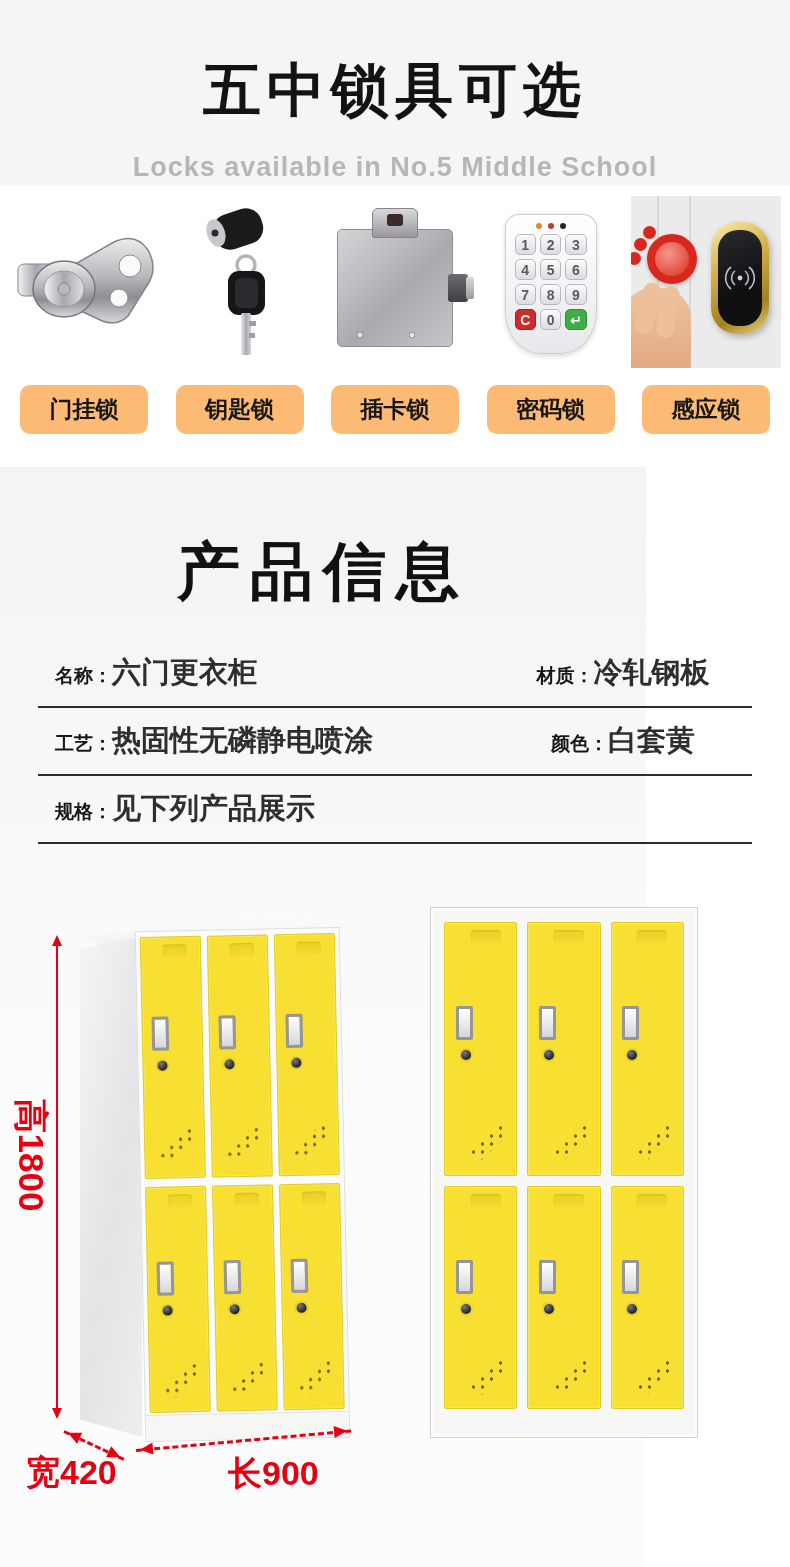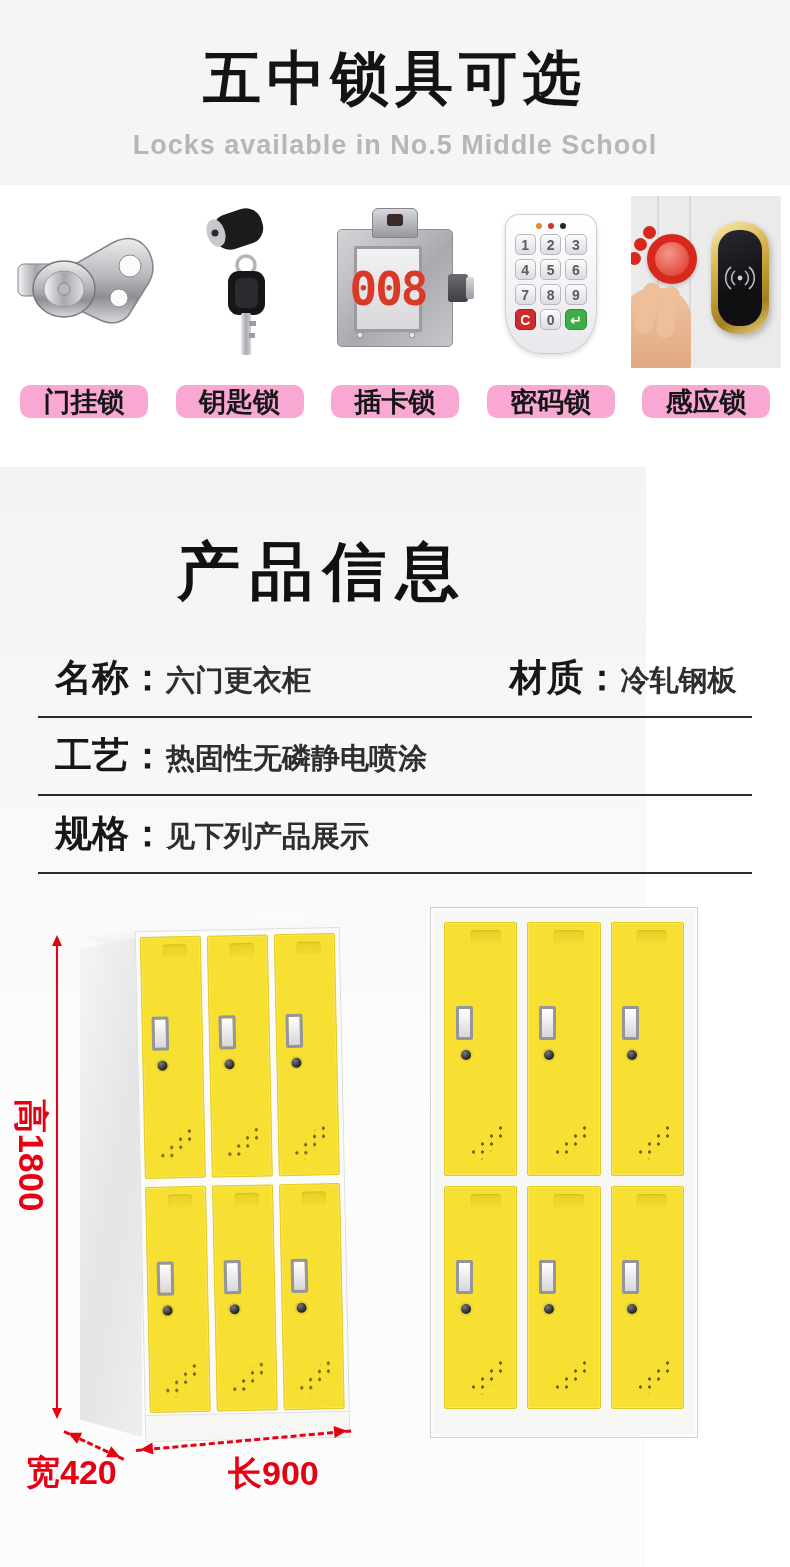--- a/index.html
+++ b/index.html
@@ -4,32 +4,32 @@
 <style>
   * { margin:0; padding:0; box-sizing:border-box; }
   html,body { background:#fff; }
   .page {
     position:relative; width:790px; height:1567px; overflow:hidden;
     font-family:"Liberation Sans","DejaVu Sans",sans-serif; background:#fff;
   }
 
   
   .band-header { position:absolute; top:0; left:0; width:790px; height:185px; background:#f5f5f5; text-align:center; }
-  .main-title { padding-top:40px; font-size:58px; font-weight:800; letter-spacing:6px; color:#131313; }
-  .sub-title { margin-top:12px; font-size:27px; font-weight:700; letter-spacing:1px; color:#b6b6b6; }
+  .main-title { padding-top:52px; font-size:58px; font-weight:800; letter-spacing:6px; color:#131313; }
+  .sub-title { margin-top:22px; font-size:27px; font-weight:700; letter-spacing:1px; color:#b6b6b6; }
 
   
   .band-locks { position:absolute; top:185px; left:0; width:790px; height:282px; background:#fff; }
   .locks-row { display:flex; height:192px; padding:0 6px; }
   .lock-cell { flex:1; position:relative; display:flex; align-items:center; justify-content:center; }
   .labels-row { display:flex; justify-content:space-between; padding:0 20px; margin-top:8px; }
   .lock-label {
-    width:128px; height:33px; background:#f9a8d4; border-radius:10px;
+    width:128px; height:49px; background:#fdba74; border-radius:10px;
     display:flex; align-items:center; justify-content:center;
-    font-size:27px; font-weight:800; color:#161616;
+    font-size:23px; font-weight:800; color:#161616;
   }
 
   
   .cardlock { position:relative; width:116px; height:118px; margin-top:14px;
     background:linear-gradient(135deg,#d5d5d9 0%,#a9a9af 55%,#c6c6ca 100%);
     border:1px solid #8d8d93; border-radius:5px; }
   .cardlock .top-tab { position:absolute; top:-22px; left:34px; width:46px; height:30px;
     background:linear-gradient(#d9d9dd,#97979d); border:1px solid #84848a; border-radius:6px 6px 2px 2px; }
   .cardlock .top-tab::after { content:""; position:absolute; left:14px; top:5px; width:16px; height:12px;
     background:#3a2a28; border-radius:3px; }
@@ -79,21 +79,21 @@
 
   
   .band-info { position:absolute; top:467px; left:0; width:646px; height:1100px;
     background:linear-gradient(180deg,#f3f3f3 0%,#f8f8f8 30%,#fcfcfc 60%,#fcfcfc 100%); }
   .info-title { text-align:center; padding-top:62px; font-size:63px; font-weight:800; letter-spacing:10px; color:#111; }
 
   .info-table { position:absolute; left:38px; top:173px; width:714px; }
   .it-row { display:flex; align-items:baseline; border-bottom:2px solid #2c2c2c; padding:13px 0 13px; }
   .it-cell-l { width:456px; padding-left:17px; }
   .it-cell-r { flex:1;text-align:center; }
-  .lbl { font-size:37px; font-weight:800; color:#171717; }
+  .lbl { font-size:19px; font-weight:800; color:#171717; }
   .val { font-size:29px; font-weight:700; color:#2e2e2e; }
 
   
   .door { position:relative; background:#f8e033; border:1px solid #e0ca26; border-radius:2px;
     box-shadow:inset 0 0 0 1px rgba(255,255,255,.22); }
   .door::before { content:""; position:absolute; top:7px; left:50%; transform:translateX(-34%);
     width:42%; height:13px; border-radius:3px;
     background:linear-gradient(#e9cf26,#f3db30); box-shadow:inset 0 1px 2px rgba(0,0,0,.10); }
   .door::after { content:""; position:absolute; right:7%; bottom:6%; width:42px; height:36px;
     background-image:radial-gradient(circle,#6f6820 1.4px,transparent 1.9px);
@@ -197,23 +197,20 @@
           <rect x="44" y="73" width="23" height="30" rx="6" fill="#2b2b2f"></rect>
           <rect x="50" y="108" width="10" height="42" rx="2" fill="url(#kg)"></rect>
           <rect x="58" y="116" width="7" height="5" fill="#9d9da3"></rect>
           <rect x="58" y="128" width="6" height="5" fill="#9d9da3"></rect>
         </svg>
       </div>
 
       <div class="lock-cell">
         <div class="cardlock">
           <i class="top-tab"></i>
-          <div class="plate">
-            <span class="cl-num">008</span>
-          </div>
           <i class="latch"></i>
           <i class="screws"></i>
         </div>
       </div>
 
       <div class="lock-cell">
         <div class="keypad">
           <div class="kp-dots">
               <i></i>
               <i></i>
@@ -278,20 +275,23 @@
           <span class="lbl">名称：</span><span class="val">六门更衣柜</span>
         </div>
         <div class="it-cell-r">
           <span class="lbl">材质：</span><span class="val">冷轧钢板</span>
         </div>
       </div>
       <div class="it-row">
         <div class="it-cell-l">
           <span class="lbl">工艺：</span><span class="val">热固性无磷静电喷涂</span>
         </div>
+        <div class="it-cell-r">
+          <span class="lbl">颜色：</span><span class="val">白套黄</span>
+        </div>
       </div>
       <div class="it-row">
         <div class="it-cell-l">
           <span class="lbl">规格：</span><span class="val">见下列产品展示</span>
         </div>
       </div>
     </div>
   </div>
 
   <div class="l3-top"></div>

